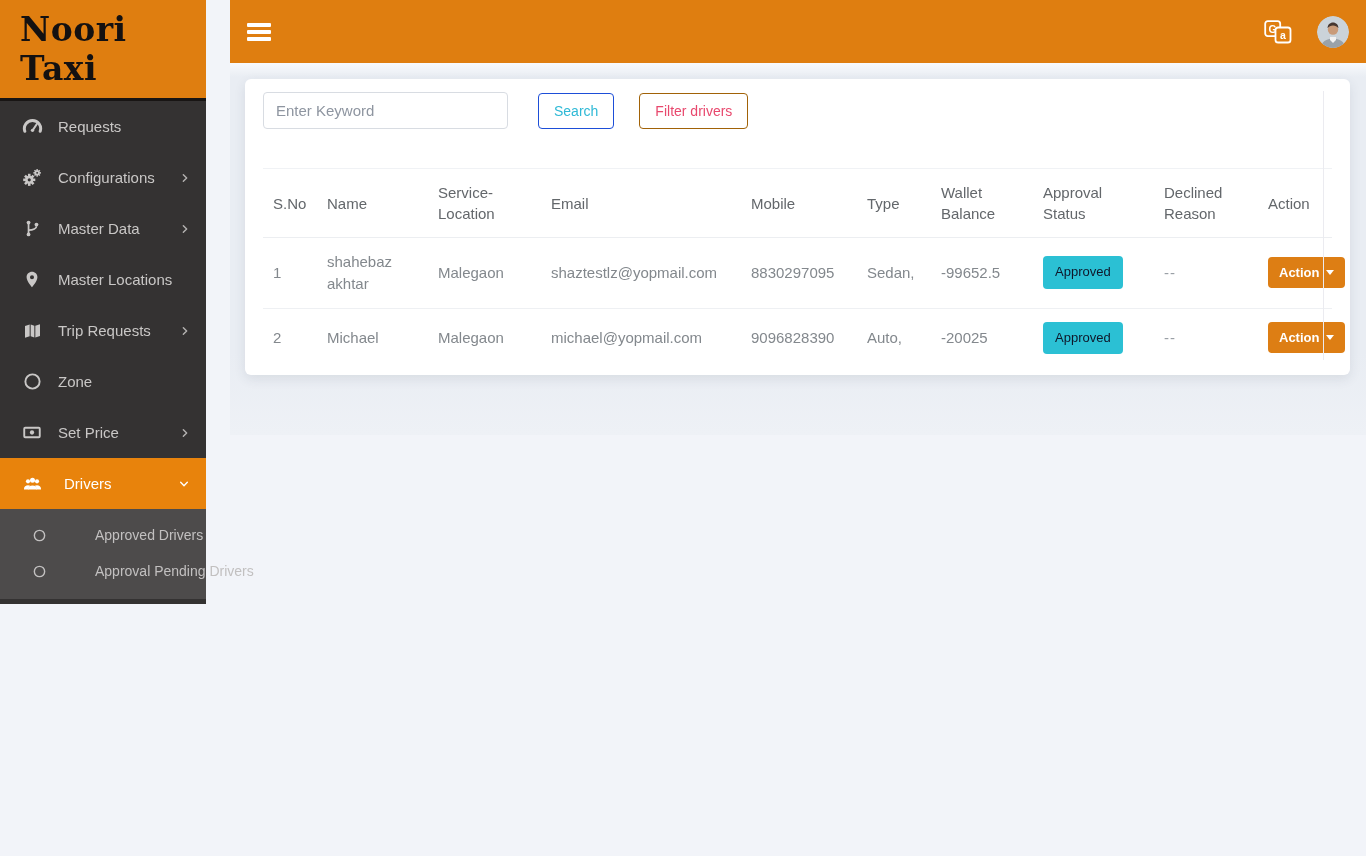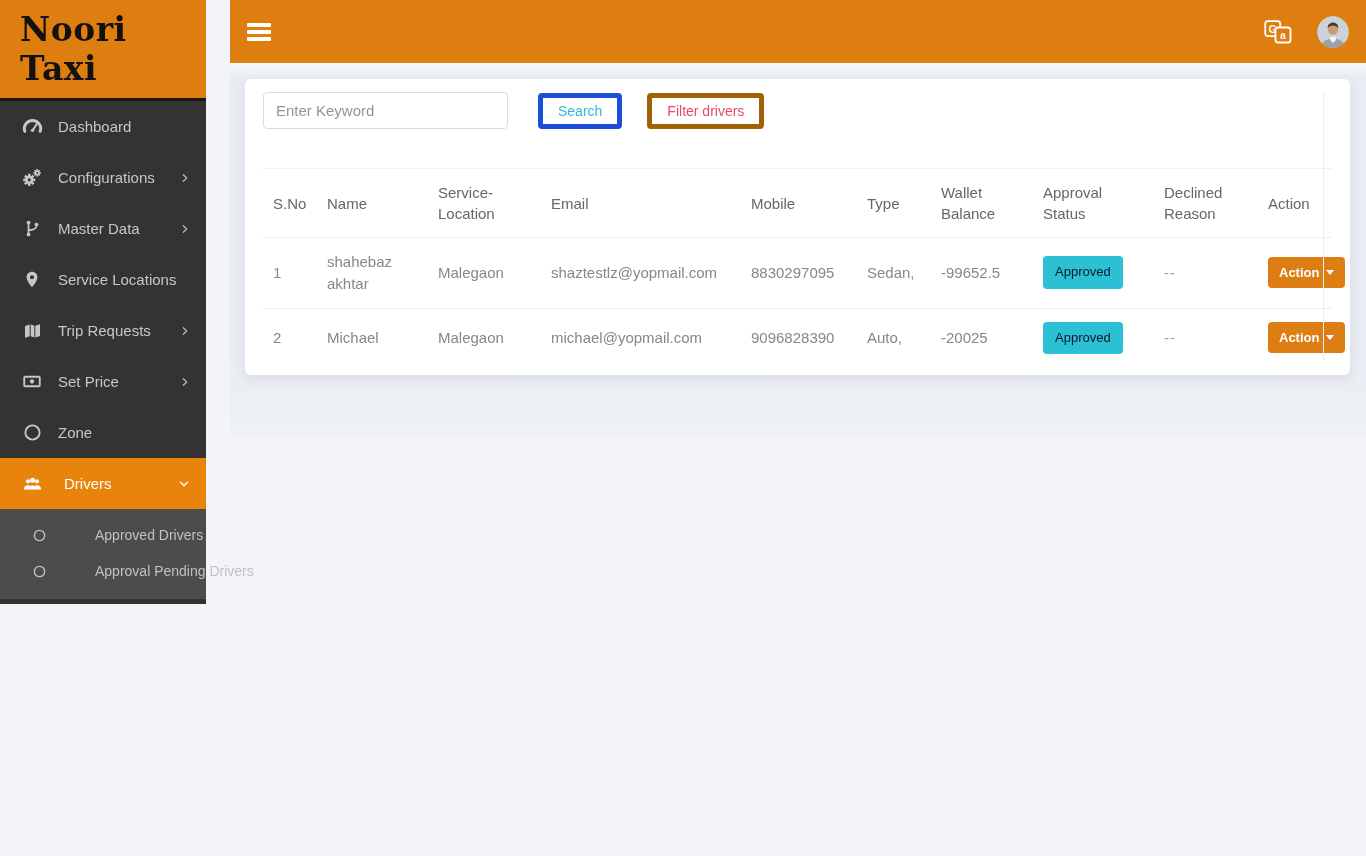--- a/index.html
+++ b/index.html
@@ -34,22 +34,22 @@
   .card{position:absolute;left:15px;top:16px;width:1105px;height:296px;background:#fff;border-radius:6px;
         box-shadow:0 4px 12px rgba(45,55,75,.10);padding:13px 18px;box-sizing:border-box;}
   .card-line{position:absolute;right:26px;top:12px;bottom:15px;width:1px;background:#ebebf0;}
 
   .toolbar{display:flex;align-items:center;}
   .search-input{width:245px;height:37px;border:1px solid #d8dce2;border-radius:4px;padding:0 12px;font-size:15px;
         color:#555;box-sizing:border-box;font-family:"Liberation Sans",sans-serif;outline:none;background:#fff;}
   .search-input::placeholder{color:#8e95a0;}
   .btn{height:36px;border-radius:4px;background:#fff;font-size:14px;padding:0 15px;cursor:pointer;
        font-family:"Liberation Sans",sans-serif;}
-  .btn-search{border:5px solid #1d4ed8;color:#2fb9d6;margin-left:30px;}
-  .btn-filter{border:5px solid #a16207;color:#e8486d;margin-left:25px;}
+  .btn-search{border:1px solid #1d4ed8;color:#2fb9d6;margin-left:30px;}
+  .btn-filter{border:1px solid #a16207;color:#e8486d;margin-left:25px;}
 
   table{width:100%;border-collapse:collapse;margin-top:39px;table-layout:fixed;}
   th,td{text-align:left;padding:13px 10px;font-size:15px;vertical-align:middle;}
   th{color:#63676b;font-weight:normal;border-top:1px solid #f0f2f5;border-bottom:1px solid #eceef1;line-height:1.4;}
   td{color:#83888d;line-height:1.45;}
   tbody tr + tr td{border-top:1px solid #eef0f3;}
   .badge{background:#2bc0d4;color:#0f172a;font-size:13px;padding:7px 12px;border-radius:4px;display:inline-block;}
   .action-btn{background:#dd7e14;color:#fff;font-size:13px;font-weight:700;padding:8px 11px;border-radius:4px;border:none;
       display:inline-flex;align-items:center;gap:7px;cursor:pointer;font-family:"Liberation Sans",sans-serif;}
   .caret{width:0;height:0;border-left:4px solid transparent;border-right:4px solid transparent;border-top:5px solid #fff;}
@@ -67,21 +67,21 @@
 
     <nav>
       <div class="menu-item">
         <span class="mi-icon">
           <svg width="21" height="21" viewBox="0 0 24 24">
               <path d="M3.2 17.5a9.3 9.3 0 1 1 17.6 0" fill="none" stroke="currentColor" stroke-width="3.4" stroke-linecap="round"></path>
               <circle cx="12" cy="16.4" r="1.9" fill="currentColor"></circle>
               <line x1="12.8" y1="15.4" x2="16.8" y2="9.4" stroke="currentColor" stroke-width="2.4" stroke-linecap="round"></line>
             </svg>
         </span>
-        <span>Dashboard</span>
+        <span>Requests</span>
       </div>
 
       <div class="menu-item">
         <span class="mi-icon">
           <svg width="22" height="22" viewBox="0 0 24 24">
             <g transform="translate(9,14)">
                 <rect x="-1.4" y="-6.6" width="2.8" height="13.2" fill="currentColor"></rect>
                 <rect x="-1.4" y="-6.6" width="2.8" height="13.2" fill="currentColor" transform="rotate(45)"></rect>
                 <rect x="-1.4" y="-6.6" width="2.8" height="13.2" fill="currentColor" transform="rotate(90)"></rect>
                 <rect x="-1.4" y="-6.6" width="2.8" height="13.2" fill="currentColor" transform="rotate(135)"></rect>
@@ -123,61 +123,61 @@
             </svg>
         </span>
       </div>
 
       <div class="menu-item">
         <span class="mi-icon">
           <svg width="18" height="21" viewBox="0 0 24 24">
               <path fill="currentColor" d="M12 1.8c-4 0-7.2 3.2-7.2 7.2 0 5.3 7.2 13.2 7.2 13.2s7.2-7.9 7.2-13.2c0-4-3.2-7.2-7.2-7.2zm0 9.8A2.7 2.7 0 1 1 12 6.2a2.7 2.7 0 0 1 0 5.4z"></path>
             </svg>
         </span>
-        <span>Service Locations</span>
+        <span>Master Locations</span>
       </div>
 
       <div class="menu-item">
         <span class="mi-icon">
           <svg width="21" height="20" viewBox="0 0 24 24" fill="currentColor">
               <path d="M3 6l5.6-1.9v14.1L3 20z"></path>
               <path d="M9.8 4.1l4.4 1.5v14.2l-4.4-1.5z"></path>
               <path d="M15.4 5.6L21 3.8v14.1l-5.6 1.9z"></path>
             </svg>
         </span>
         <span>Trip Requests</span>
         <span class="chev">
           <svg width="10" height="12" viewBox="0 0 24 24">
               <path d="M8 4l8 8-8 8" stroke="currentColor" stroke-width="3.4" fill="none" stroke-linecap="round" stroke-linejoin="round"></path>
             </svg>
         </span>
       </div>
 
       <div class="menu-item">
         <span class="mi-icon">
+          <svg width="19" height="19" viewBox="0 0 24 24">
+              <circle cx="12" cy="12" r="9" fill="none" stroke="currentColor" stroke-width="2.4"></circle>
+            </svg>
+        </span>
+        <span>Zone</span>
+      </div>
+
+      <div class="menu-item">
+        <span class="mi-icon">
           <svg width="22" height="19" viewBox="0 0 24 24">
               <rect x="2.2" y="6" width="19.6" height="12" rx="1.2" fill="none" stroke="currentColor" stroke-width="2.4"></rect>
               <circle cx="12" cy="12" r="2.7" fill="currentColor"></circle>
             </svg>
         </span>
         <span>Set Price</span>
         <span class="chev">
           <svg width="10" height="12" viewBox="0 0 24 24">
               <path d="M8 4l8 8-8 8" stroke="currentColor" stroke-width="3.4" fill="none" stroke-linecap="round" stroke-linejoin="round"></path>
             </svg>
         </span>
-      </div>
-
-      <div class="menu-item">
-        <span class="mi-icon">
-          <svg width="19" height="19" viewBox="0 0 24 24">
-              <circle cx="12" cy="12" r="9" fill="none" stroke="currentColor" stroke-width="2.4"></circle>
-            </svg>
-        </span>
-        <span>Zone</span>
       </div>
 
       <div class="menu-item active">
         <span class="mi-icon">
           <svg width="23" height="20" viewBox="0 0 24 24" fill="currentColor">
               <circle cx="6.6" cy="8.8" r="2.5"></circle>
               <circle cx="17.4" cy="8.8" r="2.5"></circle>
               <path d="M1.8 17.6c0-2.6 2.2-4.1 4.8-4.1 1 0 2 .2 2.8.7-1.3 1-2 2.3-2 3.9v.4H1.8z"></path>
               <path d="M22.2 17.6c0-2.6-2.2-4.1-4.8-4.1-1 0-2 .2-2.8.7 1.3 1 2 2.3 2 3.9v.4h5.6z"></path>
               <circle cx="12" cy="7.6" r="3"></circle>

